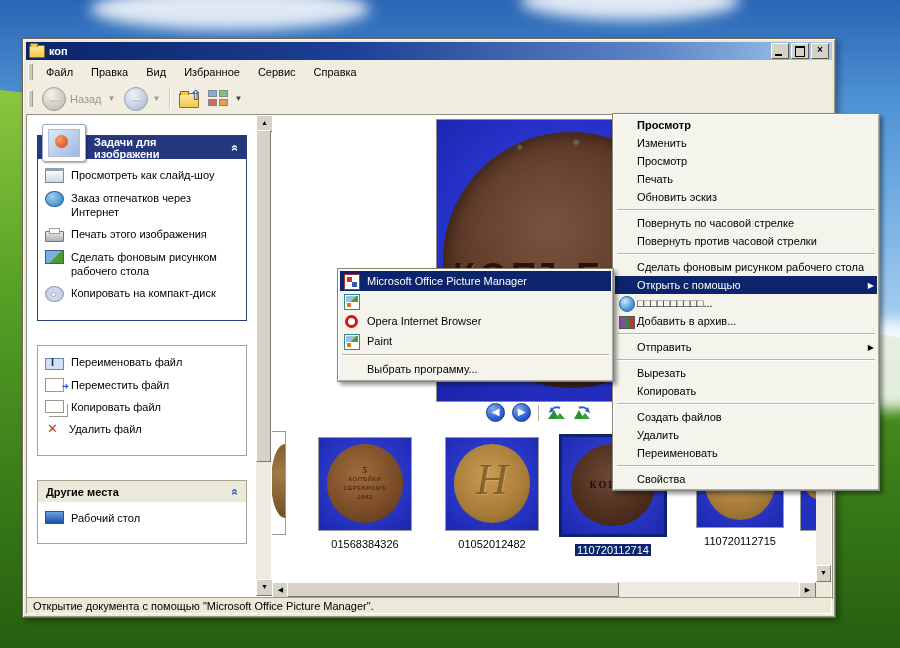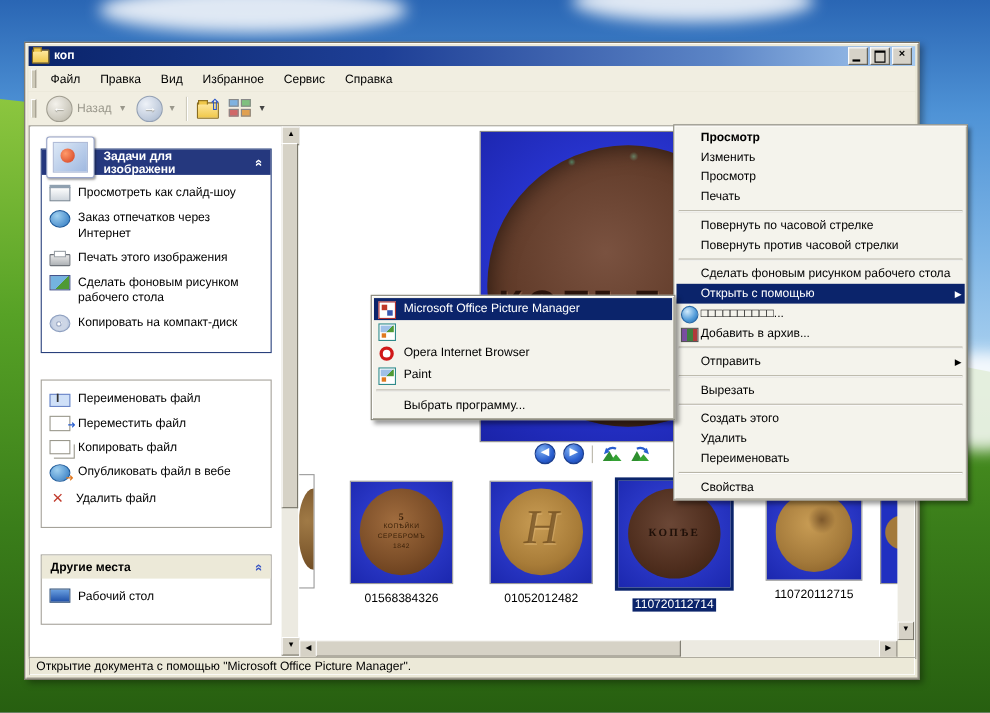--- a/index.html
+++ b/index.html
@@ -247,24 +247,20 @@
               </div>
               <div class="task">
                 <span class="ic move-icon"></span>
                 <span class="txt">Переместить файл</span>
               </div>
               <div class="task">
                 <span class="ic copy-icon"></span>
                 <span class="txt">Копировать файл</span>
               </div>
               <div class="task">
-                <span class="ic publish-icon"></span>
-                <span class="txt">Опубликовать файл в вебе</span>
-              </div>
-              <div class="task">
                 <span class="ic delete-icon"></span>
                 <span class="txt">Удалить файл</span>
               </div>
             </div>
           </div>
           <div class="panel">
             <div class="p-hd">
               <span class="p-ttl">Другие места</span>
               <span class="chev">»</span>
             </div>
@@ -379,20 +375,24 @@
         <span class="lab">Изменить</span>
       </div>
       <div class="mi">
         <span class="ig"></span>
         <span class="lab">Просмотр</span>
       </div>
       <div class="mi">
         <span class="ig"></span>
         <span class="lab">Печать</span>
       </div>
+      <div class="mi">
+        <span class="ig"></span>
+        <span class="lab">Обновить эскиз</span>
+      </div>
       <div class="sep"></div>
       <div class="mi">
         <span class="ig"></span>
         <span class="lab">Повернуть по часовой стрелке</span>
       </div>
       <div class="mi">
         <span class="ig"></span>
         <span class="lab">Повернуть против часовой стрелки</span>
       </div>
       <div class="sep"></div>
@@ -421,24 +421,28 @@
       <div class="mi">
         <span class="ig"></span>
         <span class="lab">Отправить</span>
         <span class="arrow">▶</span>
       </div>
       <div class="sep"></div>
       <div class="mi">
         <span class="ig"></span>
         <span class="lab">Вырезать</span>
       </div>
-      <div class="sep"></div>
-      <div class="mi">
-        <span class="ig"></span>
-        <span class="lab">Создать этого</span>
+      <div class="mi">
+        <span class="ig"></span>
+        <span class="lab">Копировать</span>
+      </div>
+      <div class="sep"></div>
+      <div class="mi">
+        <span class="ig"></span>
+        <span class="lab">Создать файлов</span>
       </div>
       <div class="mi">
         <span class="ig"></span>
         <span class="lab">Удалить</span>
       </div>
       <div class="mi">
         <span class="ig"></span>
         <span class="lab">Переименовать</span>
       </div>
       <div class="sep"></div>

